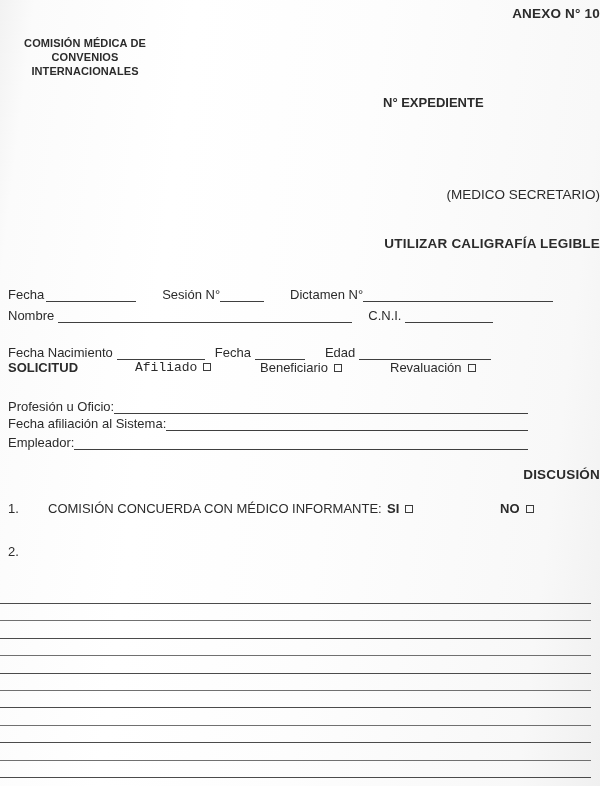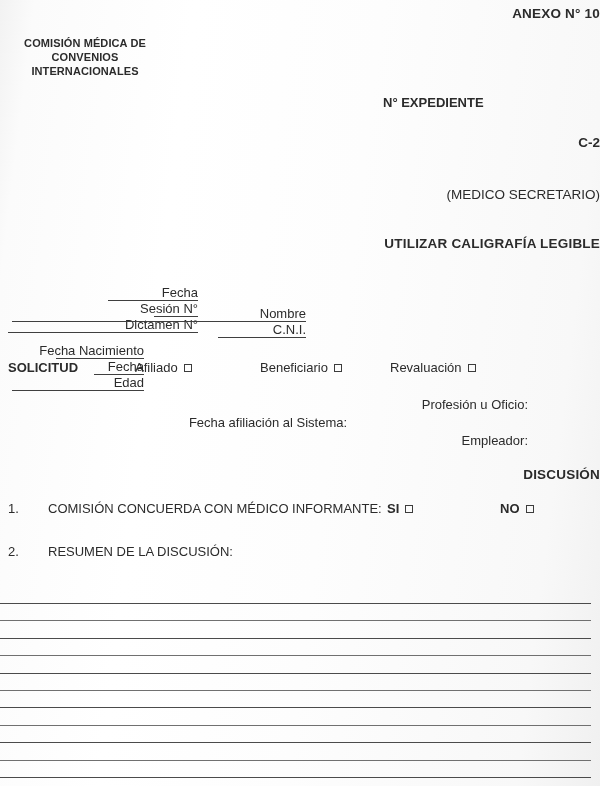--- a/index.html
+++ b/index.html
@@ -22,43 +22,43 @@
 
   .anexo        { top:6px;  font-size:13.5px; letter-spacing:.2px; }
   .commission   { top:36px; left:2px; width:166px; text-align:center;
                   font-size:11px; font-weight:bold; line-height:14px; letter-spacing:.1px; }
   .expediente   { top:95px; left:383px; font-size:13px; }
   .code         { top:135px; font-size:13.5px; }
   .doc-title    { top:168px; font-size:14px; }
   .doc-subtitle { top:187px; font-size:13.5px; }
   .instruction  { top:236px; font-size:13.5px; letter-spacing:.2px; }
 
-  .frow { position:absolute; left:8px; display:flex; align-items:flex-end; font-size:13px; height:17px;flex-direction:column; }
+  .frow { position:absolute; left:8px; display:flex; align-items:flex-end; font-size:13px; height:17px; }
   .row-fecha      { top:285px; }
   .row-nombre     { top:306px; }
   .row-nacimiento { top:327px;margin-top:16px; }
   .row-profesion  { top:397px; width:520px;justify-content:center; }
   .row-afiliacion { top:415px; width:520px;align-items:center; }
   .row-empleador  { top:433px; width:520px; }
 
   .u { display:inline-block; border-bottom:1.2px solid #3f3f3f; height:15px; }
   .u.grow { flex:1; }
   .uw90  { width:90px; }  .uw44  { width:44px; }  .uw190 { width:190px; }
   .uw294 { width:294px; } .uw88  { width:88px; }  .uw50  { width:50px; }
   .uw132 { width:132px; }
-  .ml2{margin-left:2px;} .ml4{margin-left:4px;} .ml8{margin-left:12px;}
+  .ml2{margin-left:2px;} .ml4{margin-left:4px;} .ml8{margin-left:26px;}
   .ml10{margin-left:10px;} .ml16{margin-left:16px;} .ml20{margin-left:20px;}
 
   .prow { position:absolute; left:0; width:100%; height:18px; font-size:13px; }
   .row-solicitud { top:360px; }
   .row-item1     { top:501px; }
   .row-item2     { top:544px; }
   .pos { position:absolute; white-space:nowrap; }
   .p-solicitud   { left:8px; }
-  .p-afiliado    { left:135px; }
+  .p-afiliado    { left:135px;font-family:Liberation Mono, monospace; }
   .p-beneficiario{ left:260px; }
   .p-revaluacion { left:390px; }
   .p-num         { left:8px; }
   .p-itemlabel   { left:48px; }
   .p-si          { left:387px; }
   .p-no          { left:470px;margin-left:30px; }
 
   .cb {
     display:inline-block; width:8px; height:8px;
     border:1.3px solid #3c3c3c; background:transparent;
@@ -79,21 +79,20 @@
 
   <div class="abs center anexo b">ANEXO N° 10</div>
 
   <div class="abs commission">
     <div>COMISIÓN MÉDICA DE</div>
     <div>CONVENIOS INTERNACIONALES</div>
   </div>
 
   <div class="abs expediente b">N° EXPEDIENTE</div>
 
-  <div class="abs center code b">C-2</div>
   <div class="abs center doc-subtitle">(MEDICO SECRETARIO)</div>
   <div class="abs center instruction b">UTILIZAR CALIGRAFÍA LEGIBLE</div>
 
   <div class="frow row-fecha">
     <span>Fecha</span>
     <span class="u uw90 ml2"></span>
     <span class="ml8">Sesión N°</span>
     <span class="u uw44"></span>
     <span class="ml8">Dictamen N°</span>
     <span class="u uw190"></span>
@@ -149,21 +148,20 @@
     <span class="pos p-si">
       <span class="b">SI</span><span class="cb"></span>
     </span>
     <span class="pos p-no">
       <span class="b">NO</span><span class="cb"></span>
     </span>
   </div>
 
   <div class="prow row-item2">
     <span class="pos p-num">2.</span>
-    <span class="pos p-itemlabel">RESUMEN DE LA DISCUSIÓN:</span>
   </div>
 
   <div class="ruled">
       <div class="rule"></div>
       <div class="rule"></div>
       <div class="rule"></div>
       <div class="rule"></div>
       <div class="rule"></div>
       <div class="rule"></div>
       <div class="rule"></div>

